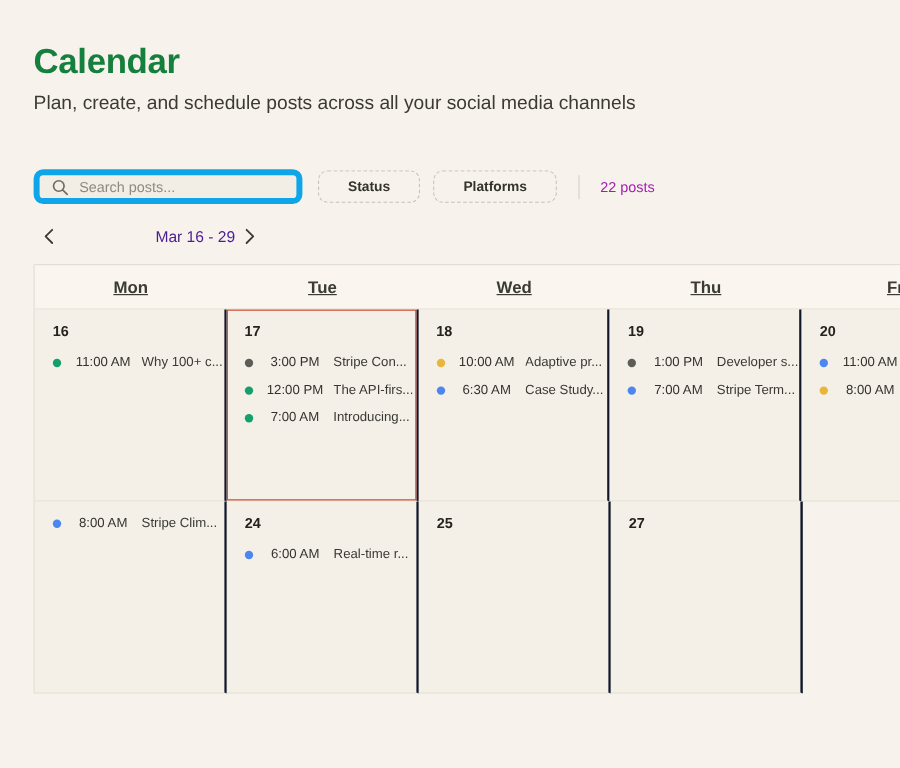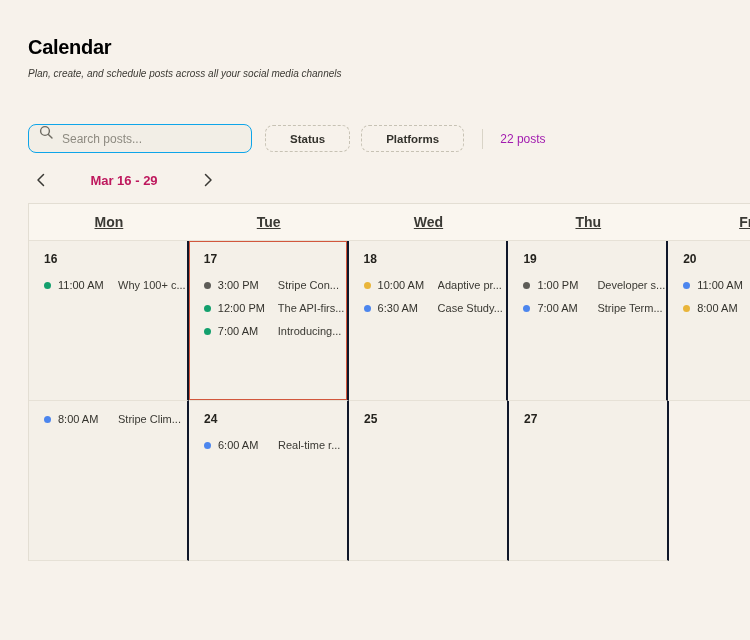--- a/index.html
+++ b/index.html
@@ -4,69 +4,69 @@
 <style>
   * { margin:0; padding:0; box-sizing:border-box; }
   html,body { width:750px; height:640px; overflow:hidden; }
   body {
     background:#f7f2eb;
     font-family:"Liberation Sans", sans-serif;
     color:#26251f;
   }
 
   
-  .page-title { margin:36px 0 0 28px; font-size:20px; font-weight:700; letter-spacing:-0.3px; color:#000000; }
-  .page-subtitle { margin:9px 0 0 28px; font-size:10px; color:#3c3a34;font-style:italic; }
+  .page-title { margin:36px 0 0 28px; font-size:29px; font-weight:700; letter-spacing:-0.3px; color:#15803d; }
+  .page-subtitle { margin:9px 0 0 28px; font-size:16px; color:#3c3a34; }
 
   
   .toolbar { margin:45px 0 0 28px; height:29px; display:flex; align-items:center; }
   .search-box {
-    width:224px; height:29px; display:flex; 
-    background:#f2eee6; border:1px solid #0ea5e9; border-radius:8px; padding:0 10px;
+    width:224px; height:29px; display:flex; align-items:center;
+    background:#f2eee6; border:5px solid #0ea5e9; border-radius:8px; padding:0 10px;
   }
   .search-box svg { flex:none; }
   .search-input {
     border:none; outline:none; background:transparent; margin-left:9px; width:100%;
     font-family:"Liberation Sans", sans-serif; font-size:12px; color:#3c3a34;
   }
   .search-input::placeholder { color:#8d8a80; }
   .filter-btn {
     height:27px; margin-left:13px; padding:0 24px; font-family:"Liberation Sans", sans-serif;
     font-size:11.5px; font-weight:700; color:#33322c;
     background:transparent; border:1px dashed #c7c2b4; border-radius:8px; cursor:pointer;
   }
   .filter-btn + .filter-btn { margin-left:11px; }
   .toolbar-divider { width:1px; height:20px; background:#d9d4c7; margin:0 17px 0 18px; }
   .posts-count { font-size:12px; color:#a21caf; }
 
   
   .week-nav { margin:14px 0 0 28px; height:26px; display:flex; align-items:center; }
   .chev-btn { width:24px; height:24px; background:transparent; border:none; cursor:pointer;
     display:flex; align-items:center; justify-content:center; }
-  .range-label { width:144px; text-align:center; font-size:13px; font-weight:700; color:#be185d; }
+  .range-label { width:144px; text-align:right; font-size:13px; font-weight:400; color:#4c1d95; }
 
   
   .grid-wrap { margin:10px 0 0 28px; width:800px; border-left:1px solid #e3ded3; }
   .weekday-row {
     display:flex; height:38px; align-items:center;
     background:#faf6ef; border-top:1px solid #e3ded3; border-bottom:1px solid #e6e1d6;
   }
   .wd { width:160px; text-align:center; font-size:14px; font-weight:700; color:#3b3a35;text-decoration:underline; }
   .week-row { display:flex; }
   .cell {
     position:relative; width:160px; height:160px; overflow:hidden;
     background:#f4f0e8; border-right:2px solid #0f172a; border-bottom:1px solid #e6e1d6;
     padding:11px 0 0 15px; cursor:pointer;
   }
   .cell.highlight::after {
     content:""; position:absolute; top:-1px; left:-1px; right:-1px; bottom:-1px;
     border:2px solid var(--highlight, #d2573c); pointer-events:none;
   }
   .date-num { font-size:12px; font-weight:700; color:#24231e; margin-bottom:12px; }
-  .event { display:flex; align-items:center; height:14px; margin-bottom:9px; font-size:11px; color:#35342e; }
+  .event { display:flex; align-items:center; height:14px; margin-bottom:9px; font-size:11px; color:#35342e;text-align:center; }
   .dot { width:7px; height:7px; border-radius:50%; flex:none; }
   .time { margin-left:7px; width:56px; flex:none; color:#33322c; }
   .etitle { margin-left:4px; white-space:nowrap; overflow:hidden; color:#3a3933; }
 </style>
 </head>
 <body>
 
 <header>
   <h1 class="page-title">Calendar</h1>
   <p class="page-subtitle">Plan, create, and schedule posts across all your social media channels</p>

